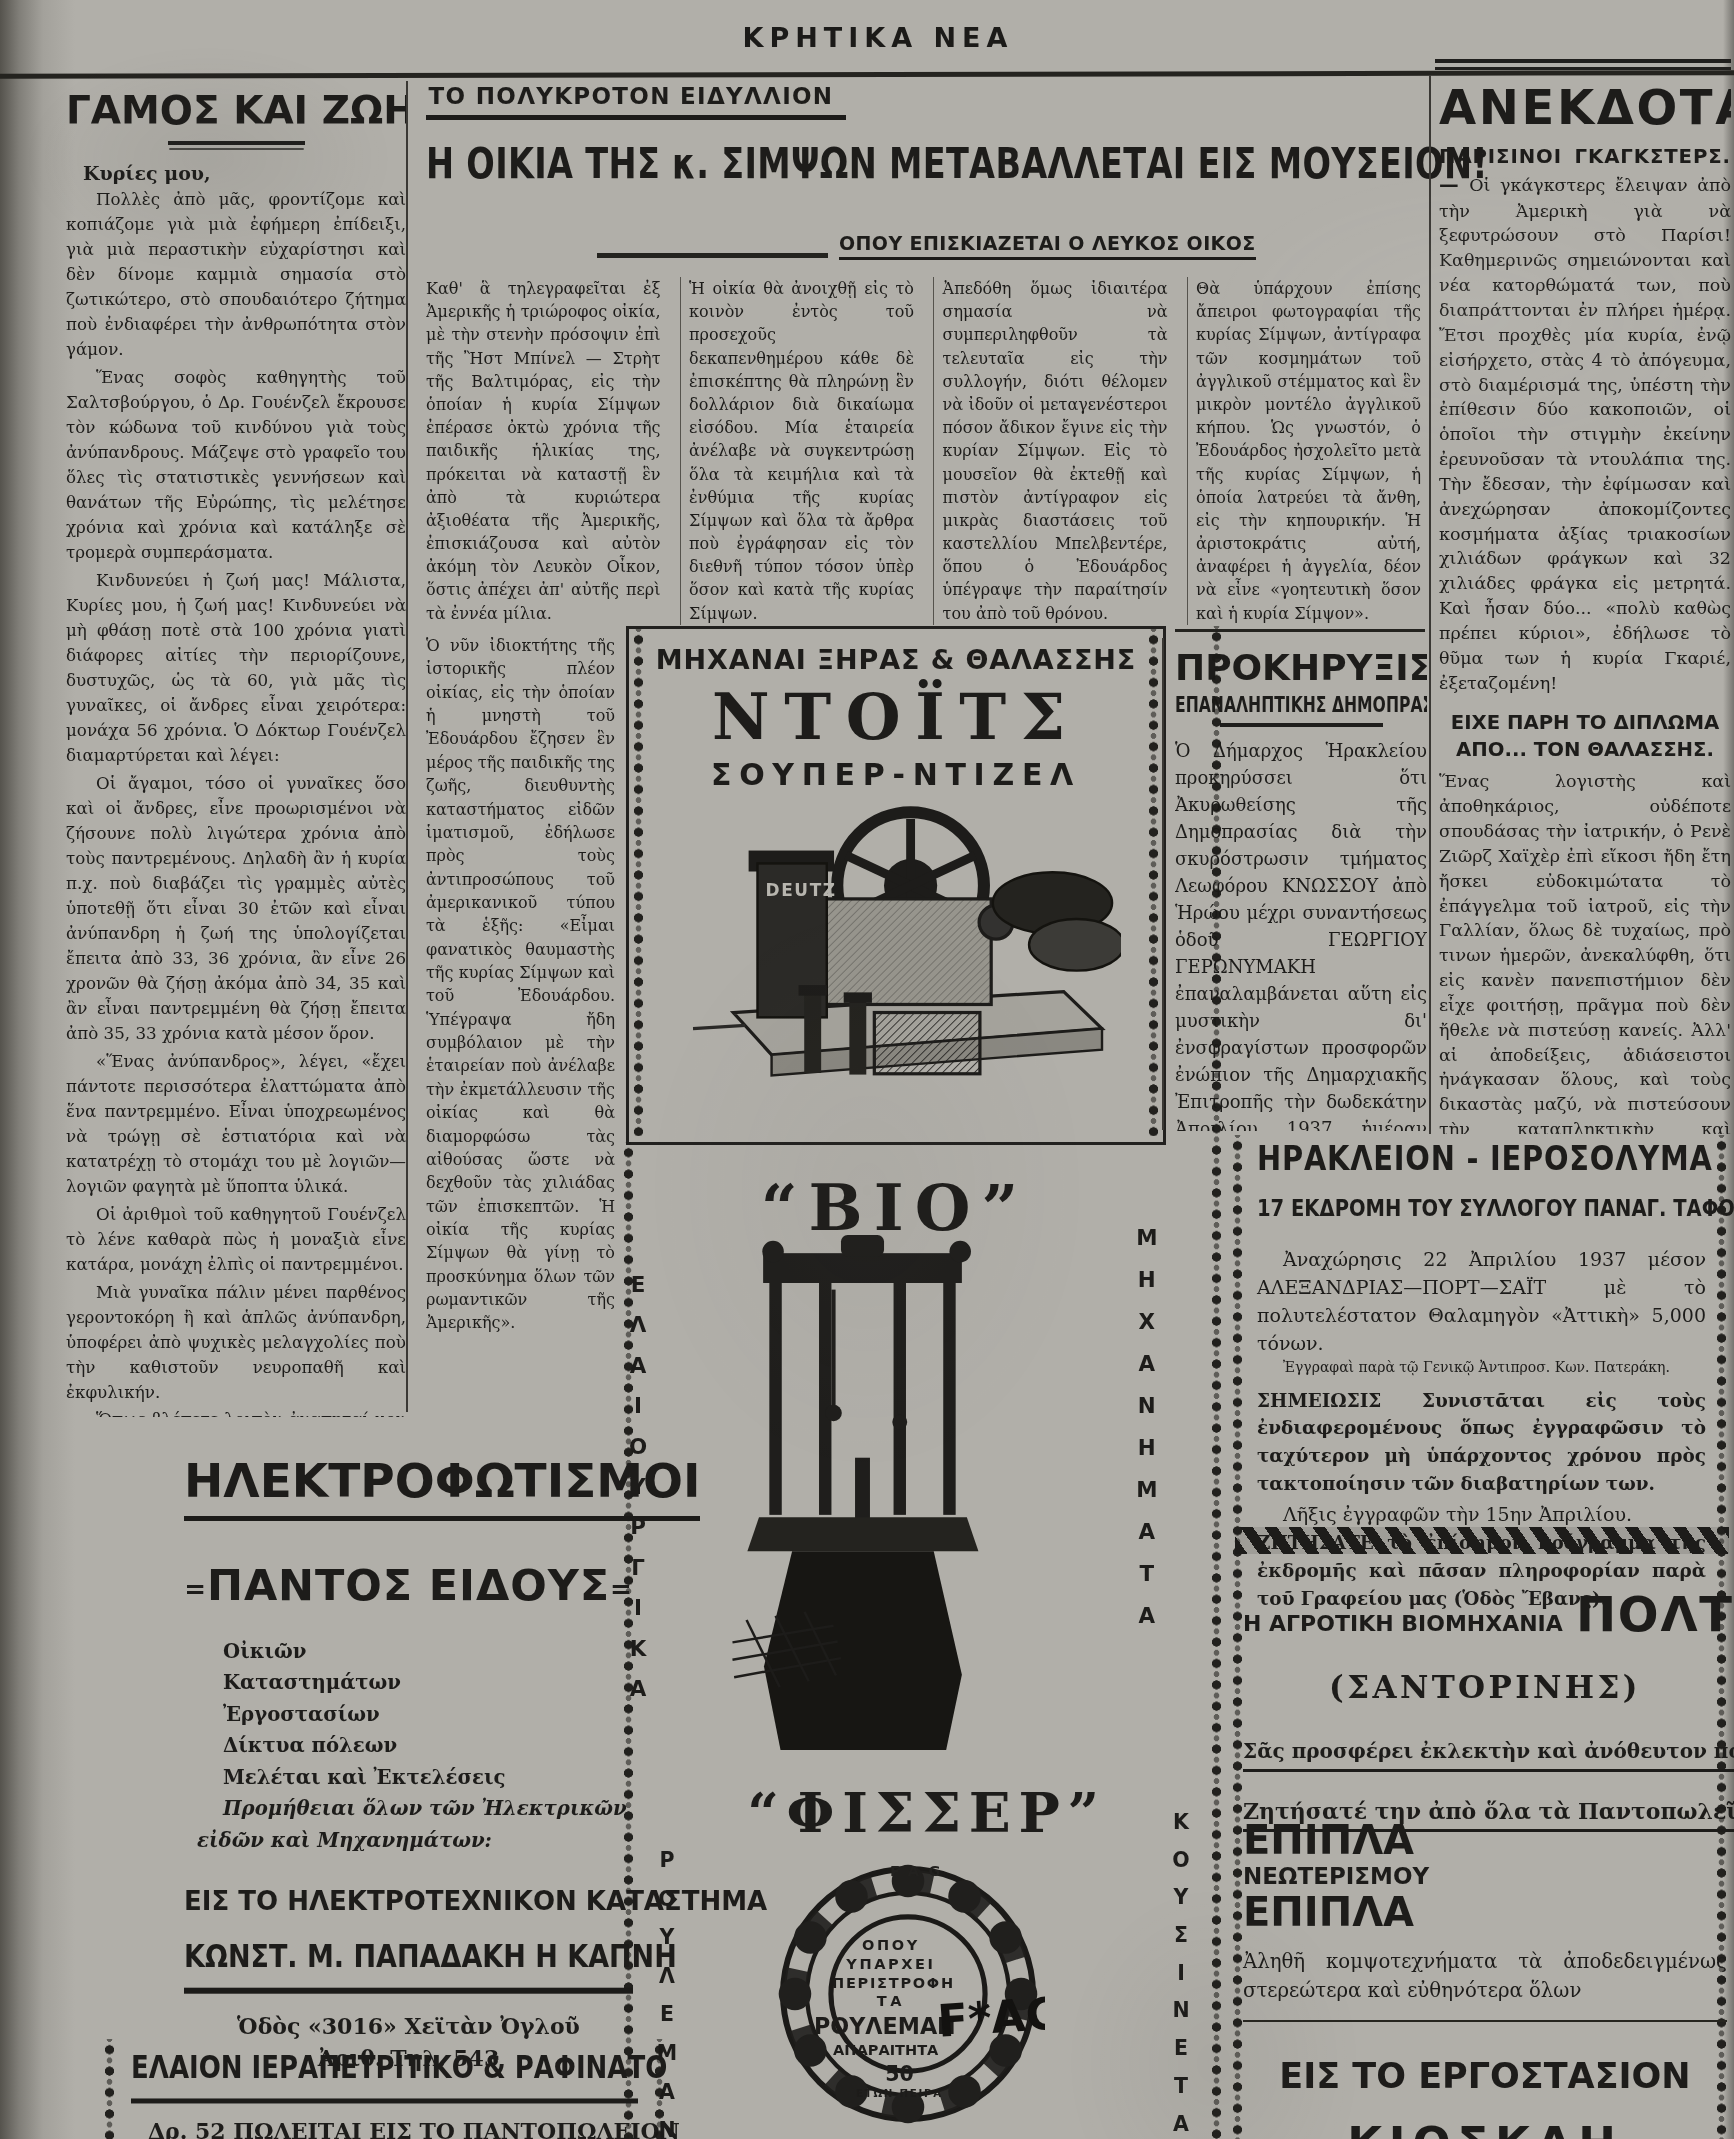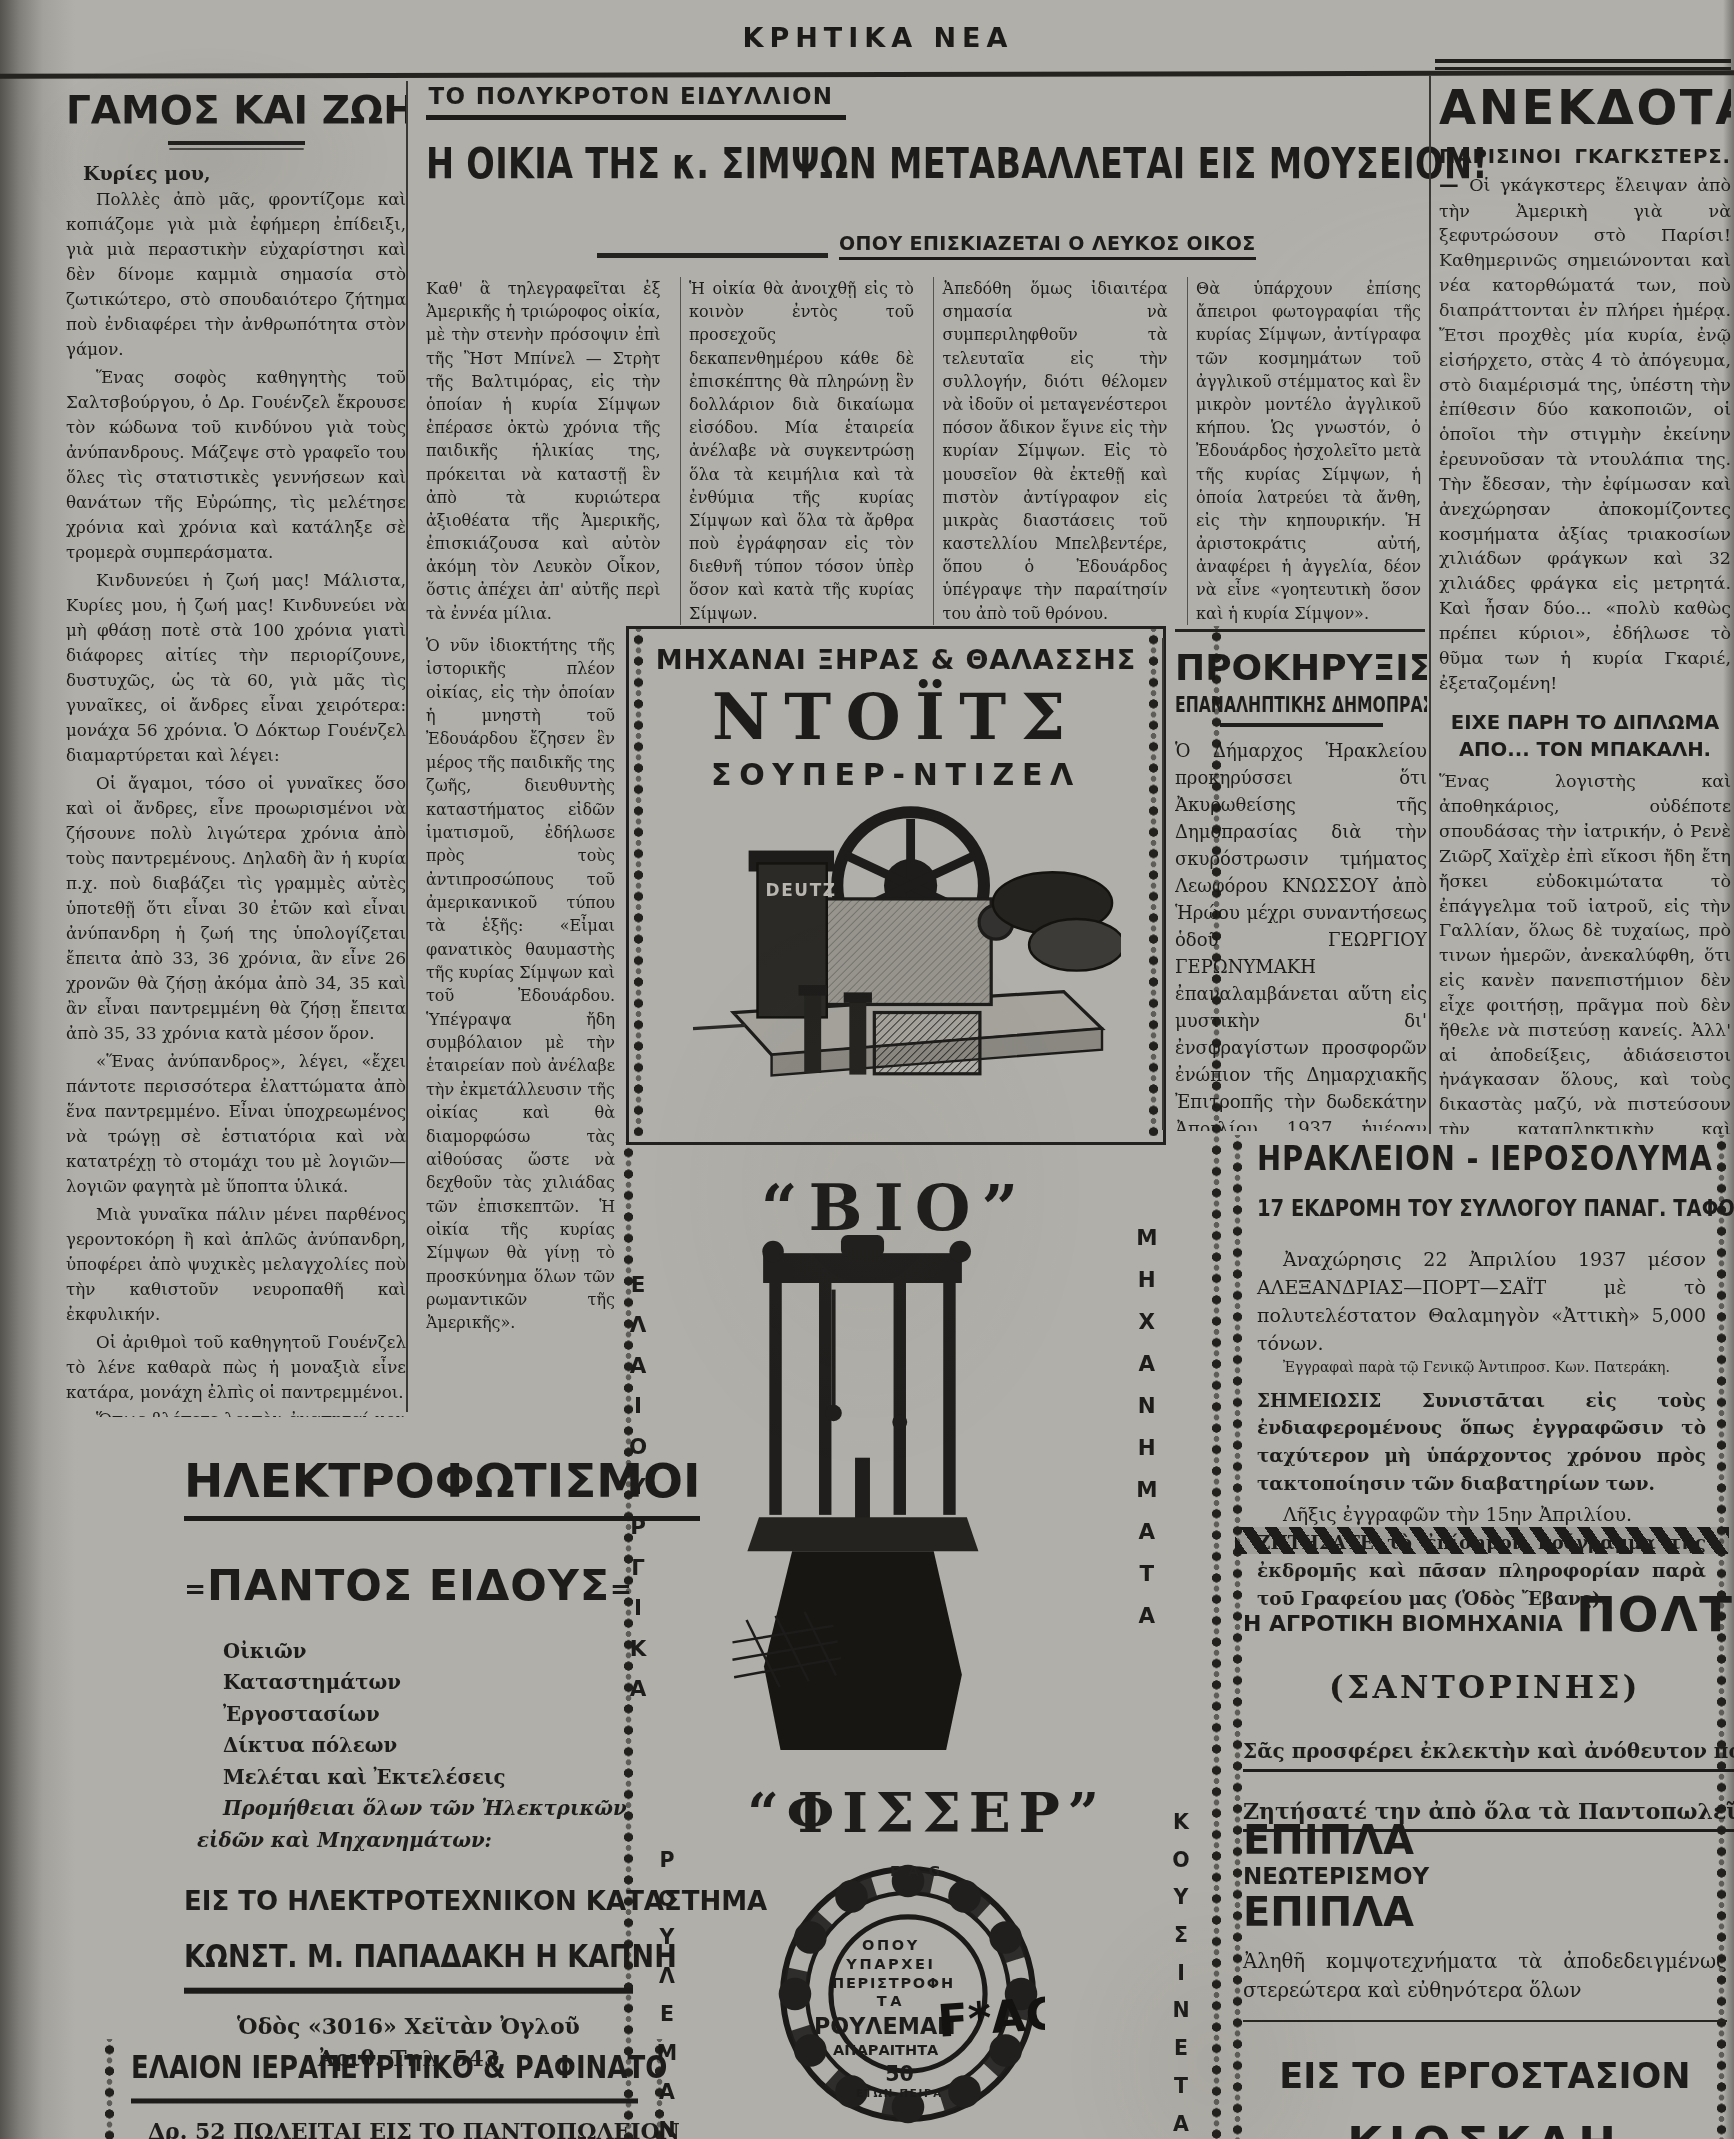--- a/index.html
+++ b/index.html
@@ -48,22 +48,22 @@
 <div class="abs ovh" style="left:66px;top:88px;width:340px;height:1329px;">
   <div class="sans b ctr nw" style="font-size:39px;">ΓΑΜΟΣ ΚΑΙ ΖΩΗ</div>
   <div style="width:137px;height:3.9px;background:#1f1e1c;margin:7.7px auto 4.3px auto;box-shadow:0 6px 0 -1.3px #1f1e1c;"></div>
   <div class="b" style="font-size:19px;margin:17px 0 3.4px 17px;">Κυρίες μου,</div>
   <div class="jst" style="font-size:16.7px;line-height:1.5;">
     <p class="par">Πολλὲς ἀπὸ μᾶς, φροντίζομε καὶ κοπιάζομε γιὰ μιὰ ἐφήμερη ἐπίδειξι, γιὰ μιὰ περαστικὴν εὐχαρίστησι καὶ δὲν δίνομε καμμιὰ σημασία στὸ ζωτικώτερο, στὸ σπουδαιότερο ζήτημα ποὺ ἐνδιαφέρει τὴν ἀνθρωπότητα στὸν γάμον.</p>
     <p class="par">Ἕνας σοφὸς καθηγητὴς τοῦ Σαλτσβούργου, ὁ Δρ. Γουένζελ ἔκρουσε τὸν κώδωνα τοῦ κινδύνου γιὰ τοὺς ἀνύπανδρους. Μάζεψε στὸ γραφεῖο του ὅλες τὶς στατιστικὲς γεννήσεων καὶ θανάτων τῆς Εὐρώπης, τὶς μελέτησε χρόνια καὶ χρόνια καὶ κατάληξε σὲ τρομερὰ συμπεράσματα.</p>
     <p class="par">Κινδυνεύει ἡ ζωή μας! Μάλιστα, Κυρίες μου, ἡ ζωή μας! Κινδυνεύει νὰ μὴ φθάσῃ ποτὲ στὰ 100 χρόνια γιατὶ διάφορες αἰτίες τὴν περιορίζουνε, δυστυχῶς, ὡς τὰ 60, γιὰ μᾶς τὶς γυναῖκες, οἱ ἄνδρες εἶναι χειρότερα: μονάχα 56 χρόνια. Ὁ Δόκτωρ Γουένζελ διαμαρτύρεται καὶ λέγει:</p>
     <p class="par">Οἱ ἄγαμοι, τόσο οἱ γυναῖκες ὅσο καὶ οἱ ἄνδρες, εἶνε προωρισμένοι νὰ ζήσουνε πολὺ λιγώτερα χρόνια ἀπὸ τοὺς παντρεμένους. Δηλαδὴ ἂν ἡ κυρία π.χ. ποὺ διαβάζει τὶς γραμμὲς αὐτὲς ὑποτεθῇ ὅτι εἶναι 30 ἐτῶν καὶ εἶναι ἀνύπανδρη ἡ ζωή της ὑπολογίζεται ἔπειτα ἀπὸ 33, 36 χρόνια, ἂν εἶνε 26 χρονῶν θὰ ζήσῃ ἀκόμα ἀπὸ 34, 35 καὶ ἂν εἶναι παντρεμμένη θὰ ζήσῃ ἔπειτα ἀπὸ 35, 33 χρόνια κατὰ μέσον ὅρον.</p>
     <p class="par">«Ἕνας ἀνύπανδρος», λέγει, «ἔχει πάντοτε περισσότερα ἐλαττώματα ἀπὸ ἕνα παντρεμμένο. Εἶναι ὑποχρεωμένος νὰ τρώγῃ σὲ ἑστιατόρια καὶ νὰ κατατρέχῃ τὸ στομάχι του μὲ λογιῶν—λογιῶν φαγητὰ μὲ ὕποπτα ὑλικά.</p>
+    <p class="par">Οἱ ἀριθμοὶ τοῦ καθηγητοῦ Γουένζελ τὸ λένε καθαρὰ πὼς ἡ μοναξιὰ εἶνε κατάρα, μονάχη ἐλπὶς οἱ παντρεμμένοι.</p>
     <p class="par">Μιὰ γυναῖκα πάλιν μένει παρθένος γεροντοκόρη ἢ καὶ ἁπλῶς ἀνύπανδρη, ὑποφέρει ἀπὸ ψυχικὲς μελαγχολίες ποὺ τὴν καθιστοῦν νευροπαθῆ καὶ ἐκφυλικήν.</p>
-    <p class="par">Οἱ ἀριθμοὶ τοῦ καθηγητοῦ Γουένζελ τὸ λένε καθαρὰ πὼς ἡ μοναξιὰ εἶνε κατάρα, μονάχη ἐλπὶς οἱ παντρεμμένοι.</p>
     <p class="par">Ὅπως βλέπετε λοιπὸν ἀγαπηταί μου ἀναγνώστριες, ἡ ἀποχή σας ἀπὸ τὸν γάμον εἶναι ἔγκλημα κατὰ τῆς... μακροζωΐας σας. Ὥστε τὸ μόνο καὶ πραγματικὸν ἐλιξήριον τῆς ζωῆς εἶναι ὁ Γάμος.</p>
   </div>
 
 </div>
 
 <div class="abs vr" style="left:406px;top:81px;width:2.1px;height:1331px;"></div>
 
 <div class="abs" style="left:426px;top:83px;width:995px;">
   <div class="sans b nw" style="display:inline-block;font-size:23px;border-bottom:5.1px solid #1c1b19;padding:0 13px 6px 2.6px;letter-spacing:1.3px;">ΤΟ ΠΟΛΥΚΡΟΤΟΝ ΕΙΔΥΛΛΙΟΝ</div>
   <div class="sans b nw scx" style="margin-top:18px;font-size:43px;width:1275px;transform:scaleX(0.78);letter-spacing:0.4px;">Η ΟΙΚΙΑ ΤΗΣ κ. ΣΙΜΨΩΝ ΜΕΤΑΒΑΛΛΕΤΑΙ ΕΙΣ ΜΟΥΣΕΙΟΝ!</div>
@@ -128,21 +128,21 @@
 </div>
 
 <div class="abs vr" style="left:1429px;top:75px;width:2.1px;height:1059px;"></div>
 <div class="abs dblline" style="left:1435px;top:59px;width:296px;height:11px;"></div>
 <div class="abs ovh" style="left:1439px;top:79px;width:292px;height:1055px;">
   <div class="sans b nw" style="font-size:48px;letter-spacing:2.6px;">ΑΝΕΚΔΟΤΑ</div>
   <div class="jst" style="font-size:17.5px;line-height:1.42;margin-top:7.7px;">
     <span class="sans b" style="font-size:19.7px;letter-spacing:0.9px;">ΠΑΡΙΣΙΝΟΙ ΓΚΑΓΚΣΤΕΡΣ.—</span>
     <span>Οἱ γκάγκστερς ἔλειψαν ἀπὸ τὴν Ἀμερικὴ γιὰ νὰ ξεφυτρώσουν στὸ Παρίσι! Καθημερινῶς σημειώνονται καὶ νέα κατορθώματά των, ποὺ διαπράττονται ἐν πλήρει ἡμέρᾳ. Ἔτσι προχθὲς μία κυρία, ἐνῷ εἰσήρχετο, στὰς 4 τὸ ἀπόγευμα, στὸ διαμέρισμά της, ὑπέστη τὴν ἐπίθεσιν δύο κακοποιῶν, οἱ ὁποῖοι τὴν στιγμὴν ἐκείνην ἐρευνοῦσαν τὰ ντουλάπια της. Τὴν ἔδεσαν, τὴν ἐφίμωσαν καὶ ἀνεχώρησαν ἀποκομίζοντες κοσμήματα ἀξίας τριακοσίων χιλιάδων φράγκων καὶ 32 χιλιάδες φράγκα εἰς μετρητά. Καὶ ἦσαν δύο... «πολὺ καθὼς πρέπει κύριοι», ἐδήλωσε τὸ θῦμα των ἡ κυρία Γκαριέ, ἐξεταζομένη!</span>
   </div>
-  <div class="sans b ctr" style="font-size:19.7px;margin:14.6px 0 6px 0;line-height:1.35;">ΕΙΧΕ ΠΑΡΗ ΤΟ ΔΙΠΛΩΜΑ ΑΠΟ... ΤΟΝ ΜΠΑΚΑΛΗ.</div>
+  <div class="sans b ctr" style="font-size:19.7px;margin:14.6px 0 6px 0;line-height:1.35;">ΕΙΧΕ ΠΑΡΗ ΤΟ ΔΙΠΛΩΜΑ ΑΠΟ... ΤΟΝ ΘΑΛΑΣΣΗΣ.</div>
   <div class="jst" style="font-size:17.5px;line-height:1.42;">Ἕνας λογιστὴς καὶ ἀποθηκάριος, οὐδέποτε σπουδάσας τὴν ἰατρικήν, ὁ Ρενὲ Ζιῶρζ Χαϊχὲρ ἐπὶ εἴκοσι ἤδη ἔτη ἤσκει εὐδοκιμώτατα τὸ ἐπάγγελμα τοῦ ἰατροῦ, εἰς τὴν Γαλλίαν, ὅλως δὲ τυχαίως, πρὸ τινων ἡμερῶν, ἀνεκαλύφθη, ὅτι εἰς κανὲν πανεπιστήμιον δὲν εἶχε φοιτήσῃ, πρᾶγμα ποὺ δὲν ἤθελε νὰ πιστεύσῃ κανείς. Ἀλλ' αἱ ἀποδείξεις, ἀδιάσειστοι ἠνάγκασαν ὅλους, καὶ τοὺς δικαστὰς μαζύ, νὰ πιστεύσουν τὴν καταπληκτικὴν καὶ ἀπίστευτον αὐτὴν ἀπάτην.</div>
 
 </div>
 
 <div class="abs chain" style="left:620px;top:1142px;width:16.3px;height:1494px;"></div>
 <div class="abs chain" style="left:1207px;top:626px;width:19px;height:2012px;"></div>
 
 <div class="abs" style="left:623px;top:1144px;width:544px;height:633px;">
   <div class="b ctr nw" style="font-size:64px;letter-spacing:11px;margin-top:26px;">“ΒΙΟ”</div>
   <div class="abs sans b vtext" style="left:2.6px;top:128px;font-size:21.4px;letter-spacing:15.4px;">ΕΛΑΙΟΥΡΓΙΚΑ</div>

